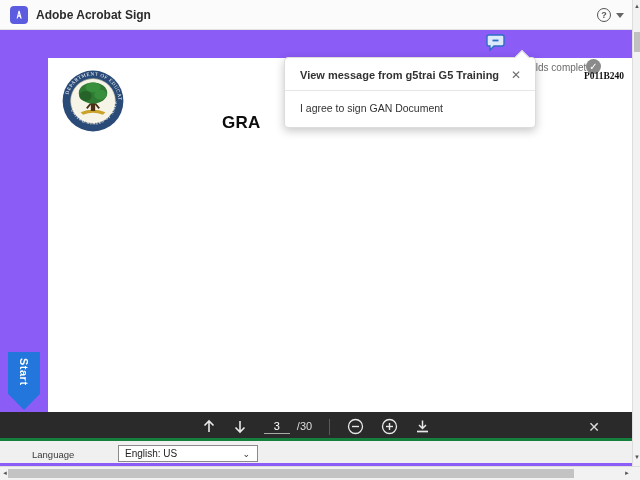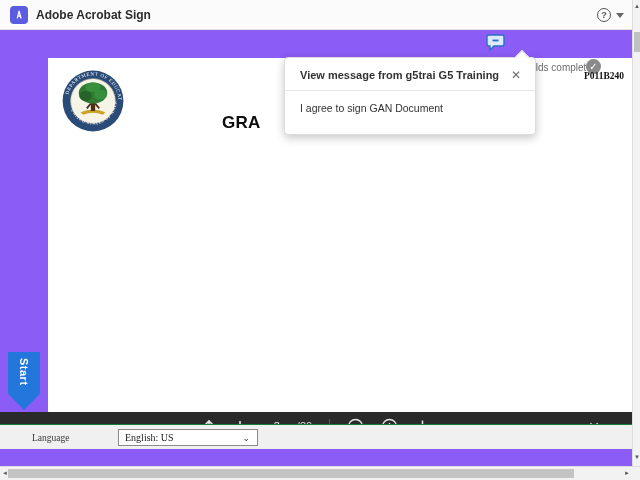--- a/index.html
+++ b/index.html
@@ -55,37 +55,37 @@
   .kp-c1 { width:124px; flex:none; } .kp-c2 { width:166px; flex:none; } .kp-c3 { padding-left:28px; }
   .kp-row { margin-top:2px; }
 
   
   .popup { position:absolute; left:257px; top:57px; width:252px; background:#fff; border:1px solid #dcdcdc; border-radius:4px; box-shadow:0 3px 10px rgba(0,0,0,.22); z-index:50;margin-left:27px; }
   .popup-caret { position:absolute; top:-6px; left:232px; width:10px; height:10px; background:#fff; border-left:1px solid #dcdcdc; border-top:1px solid #dcdcdc; transform:rotate(45deg); }
   .popup-head { display:flex; align-items:center; justify-content:space-between; padding:11px 14px 9px 15px; }
   .popup-title { font-size:11px; font-weight:bold; color:#323232; }
   .popup-close { font-size:12px; color:#6e6e6e; cursor:pointer; line-height:1; }
   .popup-divider { border-top:1px solid #e6e6e6; }
-  .popup-body { padding:11px 15px 20px 15px; font-size:10.5px; color:#323232; }
+  .popup-body { padding:11px 15px 13px 15px; font-size:10.5px; color:#323232; }
 
   
   .start-tab { position:absolute; left:8px; top:352px; width:32px; height:58px; background:#2376DB; clip-path:polygon(0 0,100% 0,100% 72%,50% 100%,0 72%); z-index:40; cursor:pointer; display:flex; justify-content:center; }
   .start-label { writing-mode:vertical-rl; color:#fff; font-size:11px; font-weight:bold; letter-spacing:.5px; margin-top:6px; }
 
   
   .pdf-toolbar { position:absolute; left:0; top:412px; width:632px; height:29px; background:#2a2a2a; z-index:70; display:flex; align-items:center; justify-content:center; gap:17px; color:#e8e8e8; }
   .tb-icon { display:flex; align-items:center; cursor:pointer; }
   .page-box { display:flex; align-items:baseline; gap:7px; }
   .page-input { width:26px; text-align:center; font-size:11px; color:#fff; border-bottom:1px solid #aaa; padding-bottom:1px; }
   .page-total { font-size:11px; color:#ddd; }
   .tb-divider { width:1px; height:16px; background:#5a5a5a; }
   .tb-close { position:absolute; right:32px; top:0; height:29px; display:flex; align-items:center; font-size:14px; color:#ddd; cursor:pointer; }
 
   
-  .lang-bar { position:absolute; left:0; top:424px; width:632px; height:25px; background:#f0f0f0; border-top:1px solid #15803d; z-index:70;font-family:Liberation Serif, serif; }
+  .lang-bar { position:absolute; left:0; top:438px; width:632px; height:25px; background:#f0f0f0; border-top:3px solid #15803d; z-index:70; }
   .lang-label { position:absolute; left:32px; top:8px; font-size:9.5px; color:#3a3a3a; }
   .lang-select { position:absolute; left:118px; top:4px; width:140px; height:17px; background:#fff; border:1px solid #8a8a8a; font-size:10px; color:#222; padding:2px 0 0 6px; cursor:pointer; }
   .lang-chevron { position:absolute; right:7px; top:3px; font-size:9px; color:#333; }
 
   
   .vscroll { position:absolute; left:632px; top:0; width:8px; height:466px; background:#f2f2f2; border-left:1px solid #ddd; z-index:90; }
   .vthumb { position:absolute; left:1px; top:32px; width:6px; height:20px; background:#c1c1c1; }
   .hscroll { position:absolute; left:0; top:466px; width:640px; height:14px; background:#f2f2f2; border-top:1px solid #ddd; z-index:90; }
   .hthumb { position:absolute; left:8px; top:2px; width:566px; height:9px; background:#c3c3c3; }
   .sb-arrow { position:absolute; font-size:6px; color:#555; }

